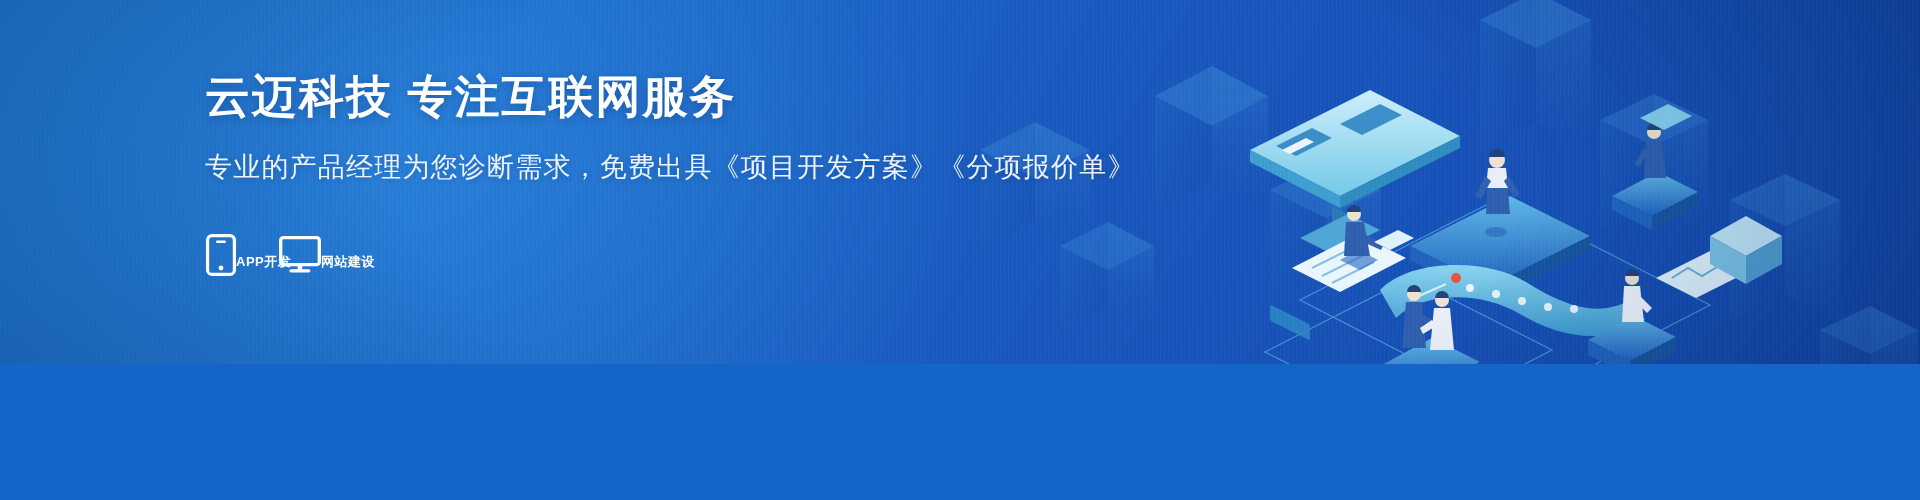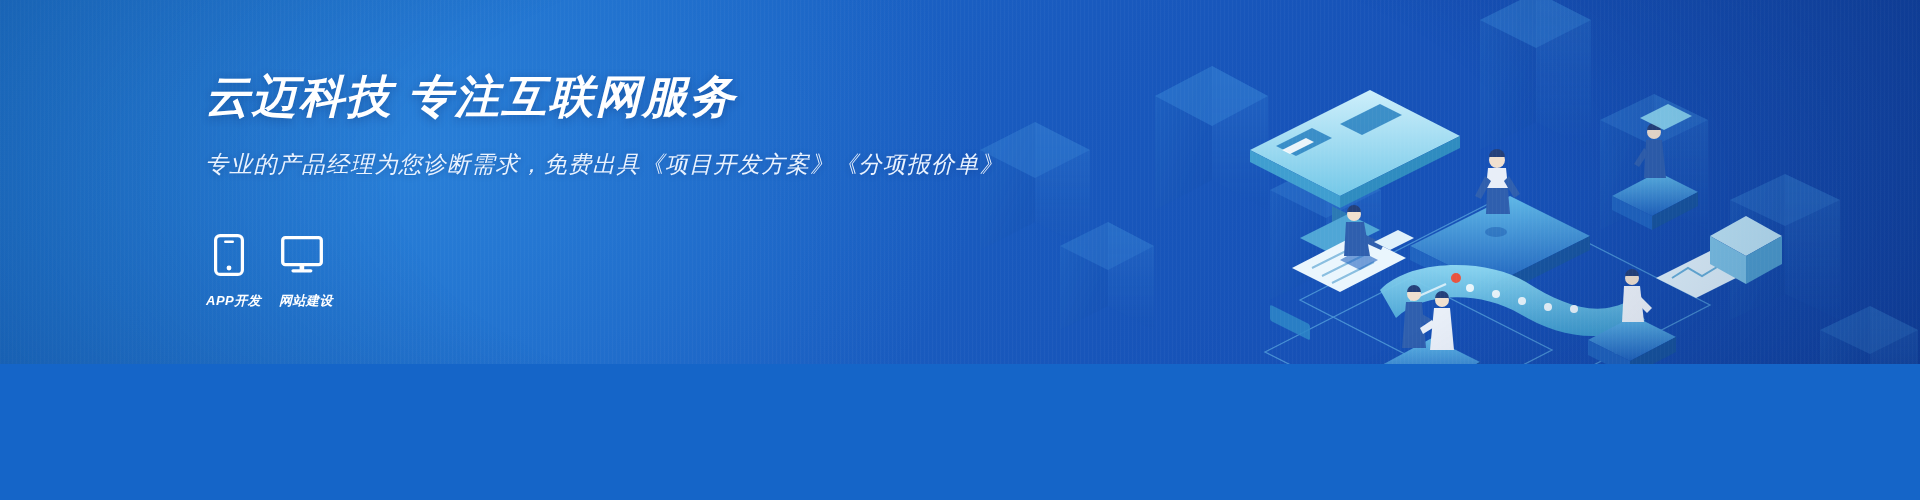--- a/index.html
+++ b/index.html
@@ -10,21 +10,20 @@
   }
 
   .banner{
     position:relative;
     width:1920px; height:364px;
     overflow:hidden;
     background:
       radial-gradient(ellipse 900px 620px at 22% 46%, rgba(50,140,225,0.55) 0%, rgba(30,110,205,0.0) 62%),
       radial-gradient(ellipse 1100px 780px at 78% 55%, rgba(24,86,190,0.55) 0%, rgba(22,80,180,0.0) 68%),
       linear-gradient(118deg,#1f7ad4 0%,#1d6fcc 22%,#1a5fc2 46%,#1650b4 68%,#113f9e 100%);
-    font-style: italic;
   }
 
   
   .scanlines{
     position:absolute; inset:0;
     background:repeating-linear-gradient(90deg,
       rgba(255,255,255,0.030) 0px,
       rgba(255,255,255,0.030) 1px,
       rgba(255,255,255,0) 1px,
       rgba(255,255,255,0) 4px);
@@ -44,37 +43,37 @@
     font-weight:bold;
     color:#ffffff;
     letter-spacing:2px;
     line-height:1.12;
     text-shadow:0 2px 10px rgba(2,28,80,0.30);
     white-space:nowrap;
   }
 
   .subcopy{ margin-top:24px; }
   .subline{
-    font-size:23px;
+    font-size:27px;
     color:#eaf3ff;
     letter-spacing:1.2px;
     line-height:1.62;
     white-space:nowrap;
     text-shadow:0 1px 6px rgba(2,28,80,0.25);
     text-align:right;
   }
 
   
   .services{
     position:absolute; left:206px; top:232px;
     display:flex; align-items:flex-start; gap:0px;
   }
   .service{
     width:73px;
-    display:flex; flex-direction:column; align-items:flex-start;
+    display:flex; flex-direction:row; align-items:center;
   }
   .svc-icon{
     height:46px; width:46px;
     display:flex; align-items:center; justify-content:center;
     color:#ffffff;
   }
   .svc-icon svg{ display:block; }
   .svc-label{
     margin-top:14px;
     font-size:13px;

